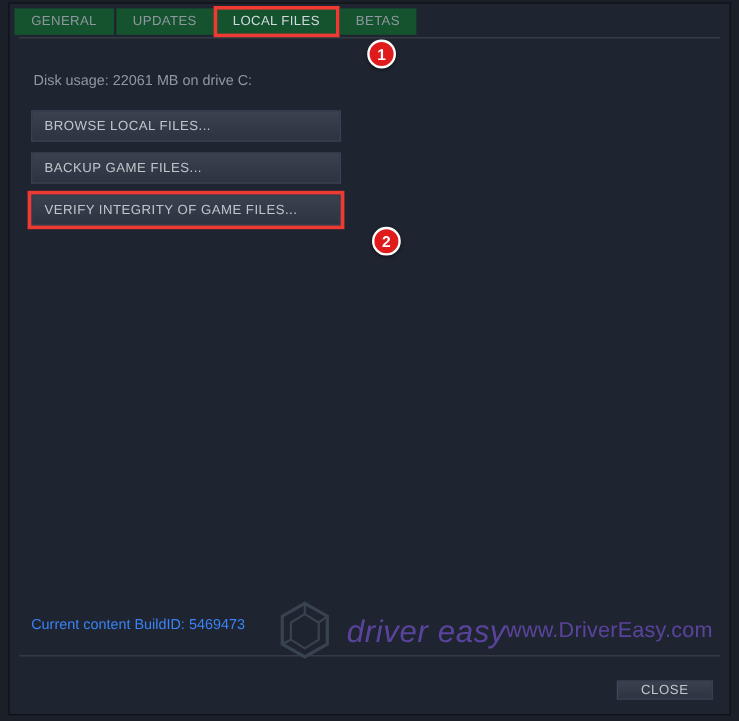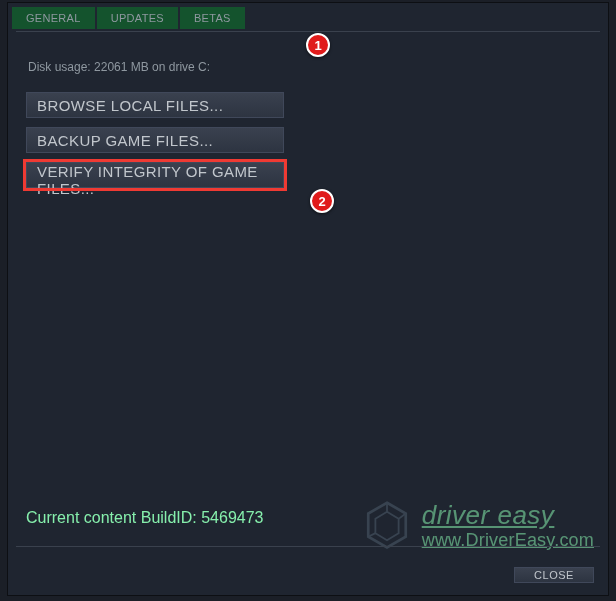--- a/index.html
+++ b/index.html
@@ -59,21 +59,21 @@
       color: #8f98a0;
       padding-left: 2px;
     }
     .action-btn {
       display: block;
       width: 258px;
       height: 26px;
       background: linear-gradient(to bottom, #3a414f, #2d3441);
       border: 1px solid #40485a;
       color: #c1c6cc;
-      font-size: 15px;
+      font-size: 11px;
       letter-spacing: 0.4px;
       text-align: left;
       padding: 0 10px;
       margin-bottom: 9px;
       cursor: pointer;
       position: relative;
     }
     .action-btn.highlighted {
       outline: 3px solid #ef3a33;
       outline-offset: 0px;
@@ -92,22 +92,22 @@
       justify-content: center;
       border: 2px solid #fff;
       box-shadow: 0 1px 3px rgba(0,0,0,0.6);
     }
     .callout-1 { top: 30px; left: 298px; }
     .callout-2 { top: 186px; left: 302px; }
     .build-id {
       position: absolute;
       bottom: 68px;
       left: 18px;
-      font-size: 16px;
-      color: #86efac;
+      font-size: 12px;
+      color: #3b82f6;
     }
     .close-btn {
       position: absolute;
       bottom: 12px;
       right: 14px;
       width: 80px;
       height: 16px;
       background: linear-gradient(to bottom, #3a414f, #2d3441);
       border: 1px solid #40485a;
       color: #c1c6cc;
@@ -123,23 +123,22 @@
       align-items: center;
       gap: 10px;
       opacity: 0.55;
     }
     .wm-icon {
       width: 50px;
       height: 50px;
     }
     .wm-text {
       display: flex;
-      flex-direction: column;
-      color: #86efac;
-      text-decoration: underline;
+      flex-direction: row;
+      color: #8b5cf6;
     }
     .wm-title {
       font-size: 26px;
       font-style: italic;
       font-weight: 300;
       letter-spacing: 0.5px;
       line-height: 1;
     }
     .wm-url {
       font-size: 18px;
@@ -155,20 +154,21 @@
       background: #3a414d;
     }
   </style>
 </head>
 <body>
 
 <div class="window">
   <div class="tabs">
     <div class="tab">GENERAL</div>
     <div class="tab">UPDATES</div>
+    <div class="tab active highlighted">LOCAL FILES</div>
     <div class="tab">BETAS</div>
   </div>
   <div class="divider"></div>
 
   <div class="callout callout-1">1</div>
 
   <div class="content">
     <div class="disk-usage">Disk usage: 22061 MB on drive C:</div>
     <button class="action-btn">BROWSE LOCAL FILES...</button>
     <button class="action-btn">BACKUP GAME FILES...</button>

